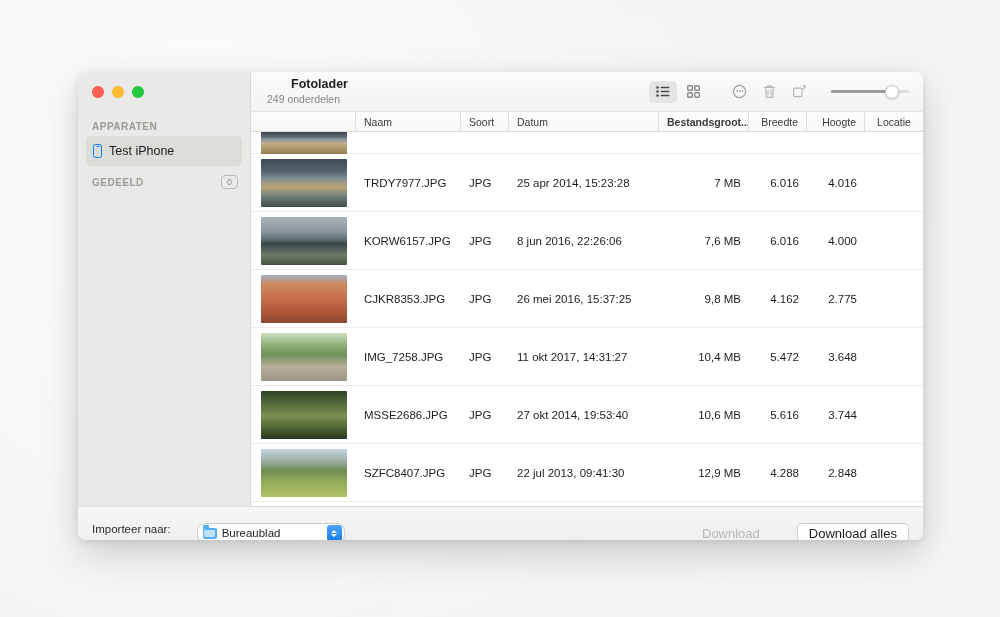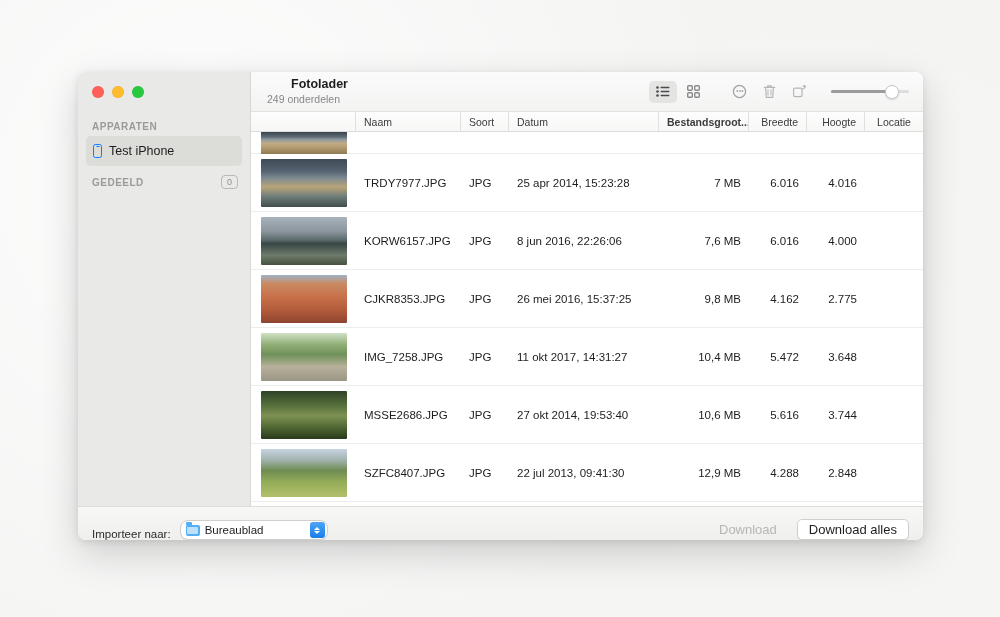--- a/index.html
+++ b/index.html
@@ -225,24 +225,24 @@
   .t-green {
     background:
       linear-gradient(#c7d3e0 0%, #a3b4b0 22%, #6e8c52 45%, #93ac59 68%, #b4c06a 100%);
   }
 
   
   .bottom-bar {
     height: 34px;
     background: linear-gradient(#f7f7f6,#efefed);
     border-top: 1px solid #dcdcda;
-    display: flex; align-items: flex-end;
+    display: flex; align-items: flex-start;
     padding: 16px 14px 0 14px;
     flex: none;
-    gap: 9px;
+    gap: 26px;
   }
   .imp-label { font-size: 11.5px; color: #2b2b2d; }
   .popup {
     width: 148px; height: 20px;
     background: #fff;
     border: 1px solid #cfcfcd;
     border-radius: 8px;
     display: flex; align-items: center;
     padding: 0 2px 0 5px;
     gap: 5px;

